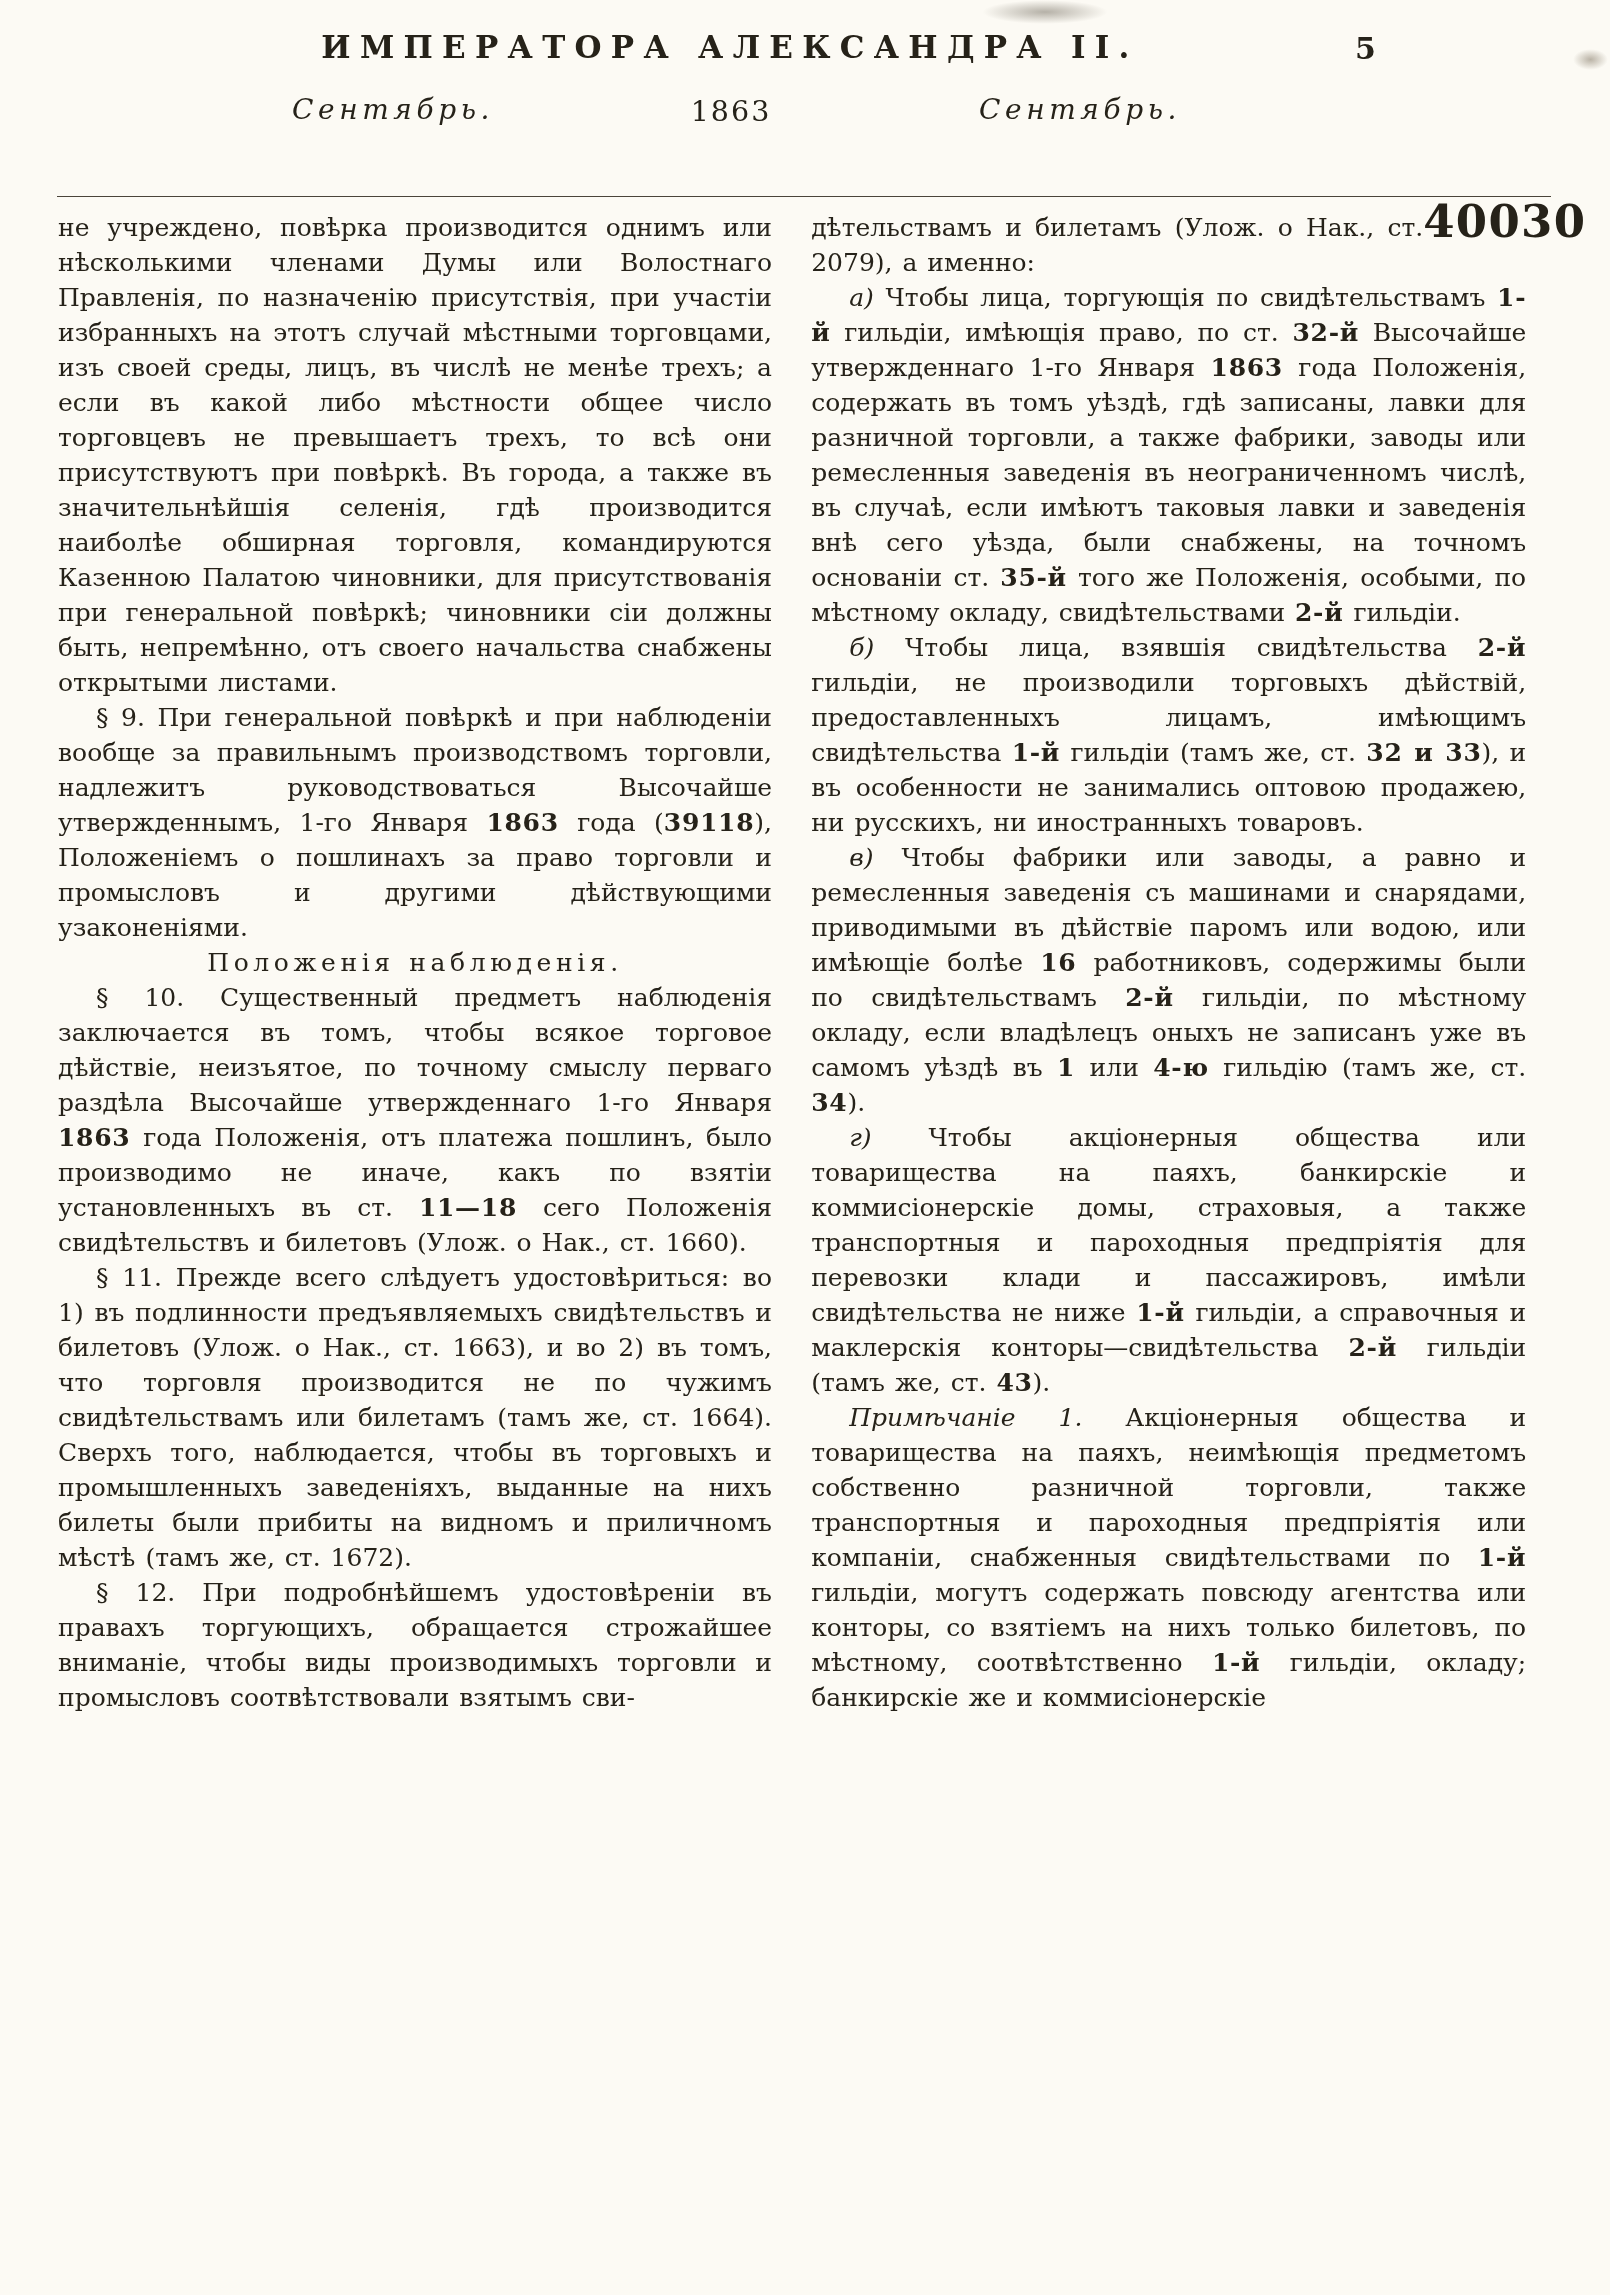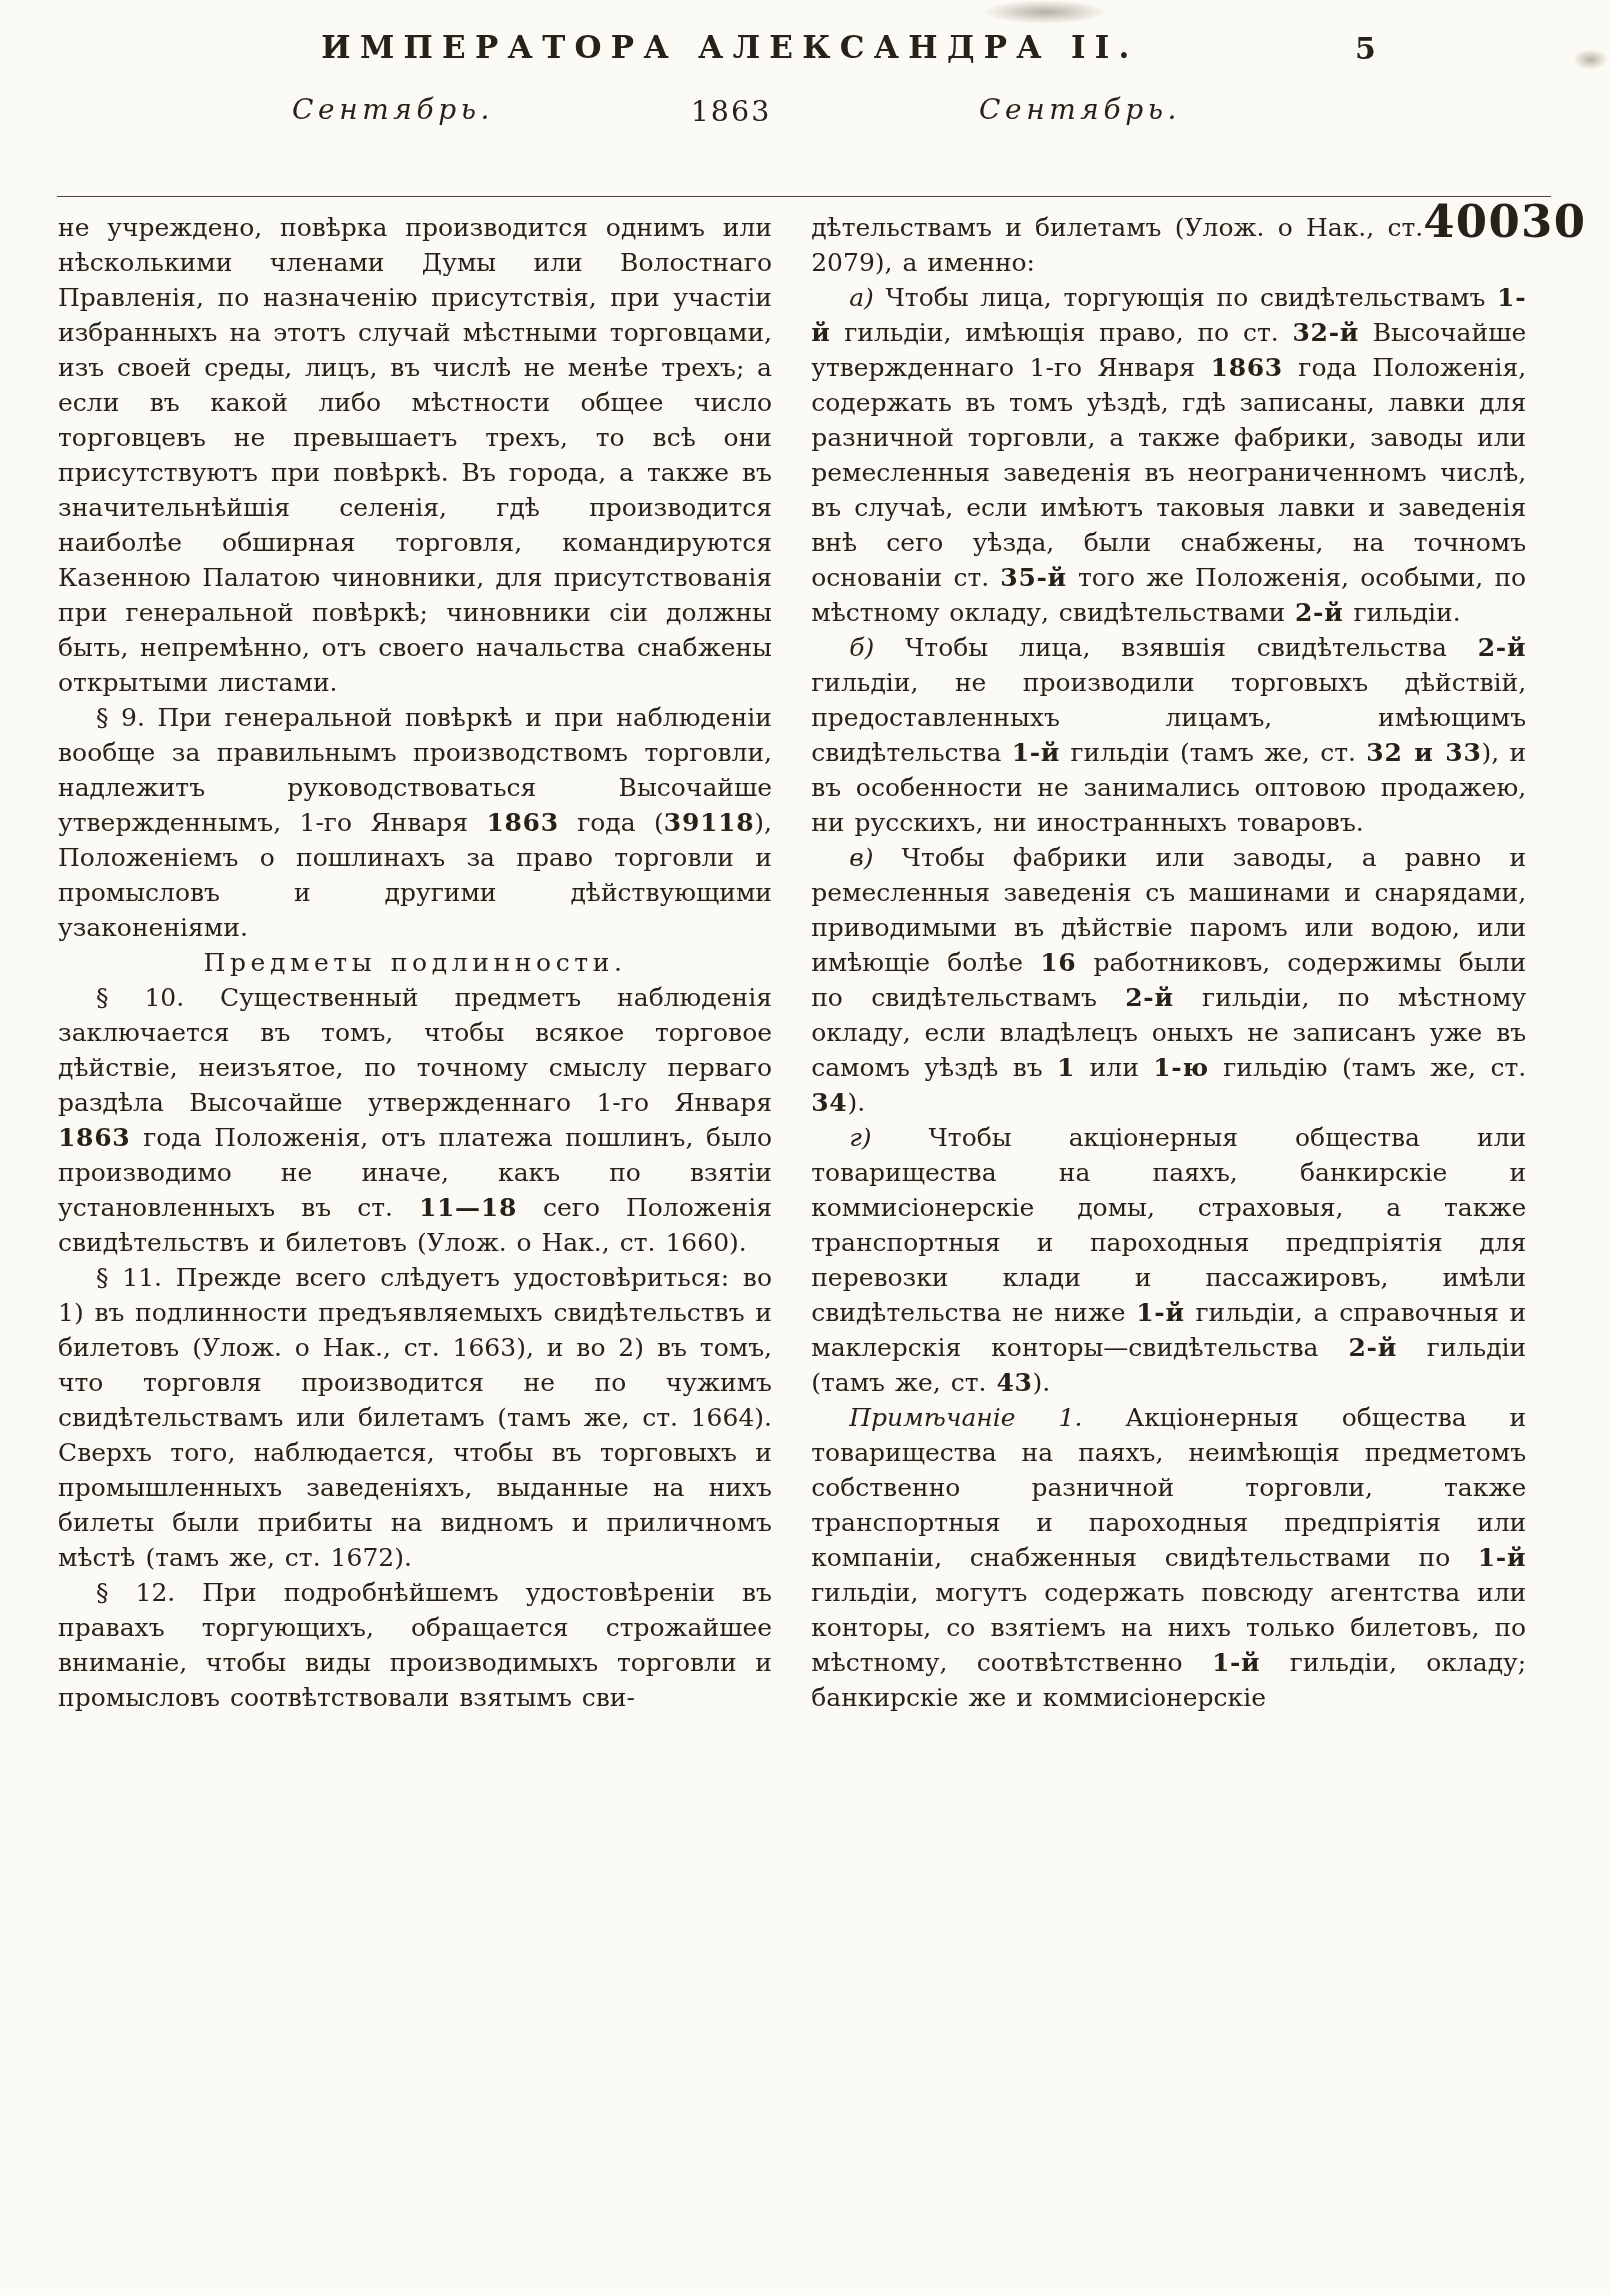--- a/index.html
+++ b/index.html
@@ -89,31 +89,31 @@
 <div class="month left">Сентябрь.</div>
 <div class="year">1863</div>
 <div class="month right">Сентябрь.</div>
 
 <div class="header-rule"></div>
 
 <div class="columns">
   <div class="col left">
       <p class="para noindent">не учреждено, повѣрка производится однимъ или нѣсколькими членами Думы или Волостнаго Правленія, по назначенію присутствія, при участіи избранныхъ на этотъ случай мѣстными торговцами, изъ своей среды, лицъ, въ числѣ не менѣе трехъ; а если въ какой либо мѣстности общее число торговцевъ не превышаетъ трехъ, то всѣ они присутствуютъ при повѣркѣ. Въ города, а также въ значительнѣйшія селенія, гдѣ производится наиболѣе обширная торговля, командируются Казенною Палатою чиновники, для присутствованія при генеральной повѣркѣ; чиновники сіи должны быть, непремѣнно, отъ своего начальства снабжены открытыми листами.</p>
       <p class="para ">§ 9. При генеральной повѣркѣ и при наблюденіи вообще за правильнымъ производствомъ торговли, надлежитъ руководствоваться Высочайше утвержденнымъ, 1-го Января <b>1863</b> года (<b>39118</b>), Положеніемъ о пошлинахъ за право торговли и промысловъ и другими дѣйствующими узаконеніями.</p>
-      <p class="para heading-spaced">Предметы подлинности.</p>
+      <p class="para heading-spaced">Положенія наблюденія.</p>
       <p class="para ">§ 10. Существенный предметъ наблюденія заключается въ томъ, чтобы всякое торговое дѣйствіе, неизъятое, по точному смыслу перваго раздѣла Высочайше утвержденнаго 1-го Января <b>1863</b> года Положенія, отъ платежа пошлинъ, было производимо не иначе, какъ по взятіи установленныхъ въ ст. <b>11—18</b> сего Положенія свидѣтельствъ и билетовъ (Улож. о Нак., ст. 1660).</p>
       <p class="para ">§ 11. Прежде всего слѣдуетъ удостовѣриться: во 1) въ подлинности предъявляемыхъ свидѣтельствъ и билетовъ (Улож. о Нак., ст. 1663), и во 2) въ томъ, что торговля производится не по чужимъ свидѣтельствамъ или билетамъ (тамъ же, ст. 1664). Сверхъ того, наблюдается, чтобы въ торговыхъ и промышленныхъ заведеніяхъ, выданные на нихъ билеты были прибиты на видномъ и приличномъ мѣстѣ (тамъ же, ст. 1672).</p>
       <p class="para ">§ 12. При подробнѣйшемъ удостовѣреніи въ правахъ торгующихъ, обращается строжайшее вниманіе, чтобы виды производимыхъ торговли и промысловъ соотвѣтствовали взятымъ сви-</p>
     </div>
   <div class="divider"></div>
   <div class="col right">
     <div class="docnum-float">
       <span>40030</span>
     </div>
   <p class="para noindent">дѣтельствамъ и билетамъ (Улож. о Нак., ст. 2079), а именно:</p>
       <p class="para "><em>а) </em>Чтобы лица, торгующія по свидѣтельствамъ <b>1-й</b> гильдіи, имѣющія право, по ст. <b>32-й</b> Высочайше утвержденнаго 1-го Января <b>1863</b> года Положенія, содержать въ томъ уѣздѣ, гдѣ записаны, лавки для разничной торговли, а также фабрики, заводы или ремесленныя заведенія въ неограниченномъ числѣ, въ случаѣ, если имѣютъ таковыя лавки и заведенія внѣ сего уѣзда, были снабжены, на точномъ основаніи ст. <b>35-й</b> того же Положенія, особыми, по мѣстному окладу, свидѣтельствами <b>2-й</b> гильдіи.</p>
       <p class="para "><em>б) </em>Чтобы лица, взявшія свидѣтельства <b>2-й</b> гильдіи, не производили торговыхъ дѣйствій, предоставленныхъ лицамъ, имѣющимъ свидѣтельства <b>1-й</b> гильдіи (тамъ же, ст. <b>32 и 33</b>), и въ особенности не занимались оптовою продажею, ни русскихъ, ни иностранныхъ товаровъ.</p>
-      <p class="para "><em>в) </em>Чтобы фабрики или заводы, а равно и ремесленныя заведенія съ машинами и снарядами, приводимыми въ дѣйствіе паромъ или водою, или имѣющіе болѣе <b>16</b> работниковъ, содержимы были по свидѣтельствамъ <b>2-й</b> гильдіи, по мѣстному окладу, если владѣлецъ оныхъ не записанъ уже въ самомъ уѣздѣ въ <b>1</b> или <b>1-ю</b> гильдію (тамъ же, ст. <b>34</b>).</p>
+      <p class="para "><em>в) </em>Чтобы фабрики или заводы, а равно и ремесленныя заведенія съ машинами и снарядами, приводимыми въ дѣйствіе паромъ или водою, или имѣющіе болѣе <b>16</b> работниковъ, содержимы были по свидѣтельствамъ <b>2-й</b> гильдіи, по мѣстному окладу, если владѣлецъ оныхъ не записанъ уже въ самомъ уѣздѣ въ <b>1</b> или <b>4-ю</b> гильдію (тамъ же, ст. <b>34</b>).</p>
       <p class="para "><em>г) </em>Чтобы акціонерныя общества или товарищества на паяхъ, банкирскіе и коммисіонерскіе домы, страховыя, а также транспортныя и пароходныя предпріятія для перевозки клади и пассажировъ, имѣли свидѣтельства не ниже <b>1-й</b> гильдіи, а справочныя и маклерскія конторы—свидѣтельства <b>2-й</b> гильдіи (тамъ же, ст. <b>43</b>).</p>
       <p class="para "><em>Примѣчаніе 1. </em>Акціонерныя общества и товарищества на паяхъ, неимѣющія предметомъ собственно разничной торговли, также транспортныя и пароходныя предпріятія или компаніи, снабженныя свидѣтельствами по <b>1-й</b> гильдіи, могутъ содержать повсюду агентства или конторы, со взятіемъ на нихъ только билетовъ, по мѣстному, соотвѣтственно <b>1-й</b> гильдіи, окладу; банкирскіе же и коммисіонерскіе</p>
     </div>
 </div>
 
 
 </body></html>

